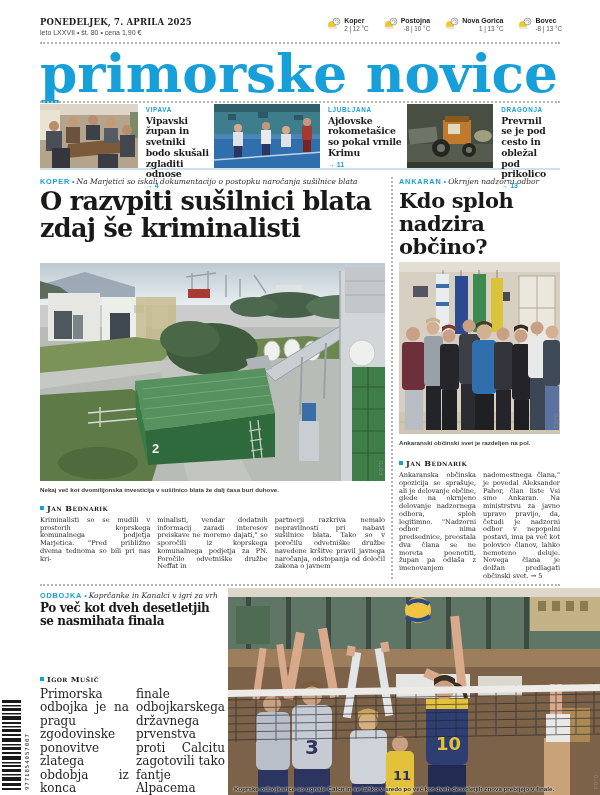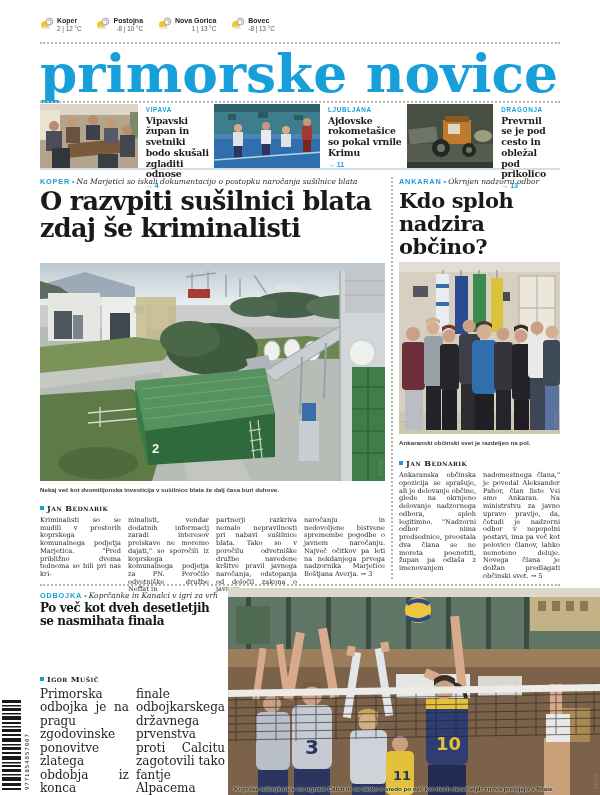--- a/index.html
+++ b/index.html
@@ -59,20 +59,24 @@
   
   .v-caption{left:234px;bottom:3px;width:330px;font:bold 6.2px/1.2 "Liberation Sans",sans-serif;color:#24241f;
              text-shadow:0 0 2px #f4efe6,0 0 2px #f4efe6;}
   
   .barcode{left:2px;top:686px;width:32px;height:107px;background:#fff;}
 </style>
 </head>
 <body>
 
 <div class="abs topbar">
+  <div>
+    <div class="issue-date">PONEDELJEK, 7. APRILA 2025</div>
+    <div class="issue-edition">leto LXXVII • št. 80 • cena 1,90 €</div>
+  </div>
   <div class="weather">
     <div class="w-item">
       <svg width="14" height="13" viewBox="0 0 14 13">
           <circle cx="5" cy="8" r="4" fill="#f5c828"></circle>
           <circle cx="9.5" cy="4.5" r="3.4" fill="#fff" stroke="#8a8a84" stroke-width=".8"></circle>
           <path d="M8 4.5a1.6 1.6 0 1 1 1.6 1.6" fill="none" stroke="#8a8a84" stroke-width=".8"></path>
           <rect x="2" y="9.8" width="8" height="2.4" rx="1.2" fill="#e9e7e0"></rect>
         </svg>
       <div>
           <div class="w-city">Koper</div>
@@ -304,21 +308,20 @@
 </div>
 <div class="abs caption" style="left:40px;top:486px;width:345px;">Nekaj več kot dvomilijonska investicija v sušilnico blata že dalj časa buri duhove.</div>
 <div class="abs byline" style="left:40px;top:503px;">
   <span class="byline-dot"></span>
   <span class="byline-name">Jan Bednarik</span>
 </div>
 <div class="abs cols cols-main" style="left:40px;top:517px;width:345px;height:64px;">
   <div class="col">Kriminalisti so se mudili v prostorih koprskega komunalnega podjetja Marjetica. "Pred približno dvema tednoma so bili pri nas kri-</div>
   <div class="col">minalisti, vendar dodatnih informacij zaradi interesov preiskave ne moremo dajati," so sporočili iz koprskega komunalnega podjetja za PN. Poročilo odvetniške družbe Neffat in</div>
   <div class="col">partnerji razkriva nemalo nepravilnosti pri nabavi sušilnice blata. Tako so v poročilu odvetniške družbe navedene kršitve pravil javnega naročanja, odstopanja od določil zakona o javnem</div>
-  <div class="col">naročanju in nedovoljene bistvene spremembe pogodbe o javnem naročanju. Največ očitkov pa leti na nekdanjega prvega nadzornika Marjetice Boštjana Averja. → 3</div>
 </div>
 
 <div class="abs vdot" style="left:391px;top:177px;height:402px;"></div>
 
 <div class="abs kicker" style="left:399px;top:177px;width:161px;">
   <span class="kicker-city">ANKARAN</span>
   <span class="kicker-sep">•</span>
   <span class="kicker-desc">Okrnjen nadzorni odbor</span>
 </div>
 <div class="abs headline hl-side" style="left:399px;top:189px;width:150px;">Kdo sploh nadzira občino?</div>

